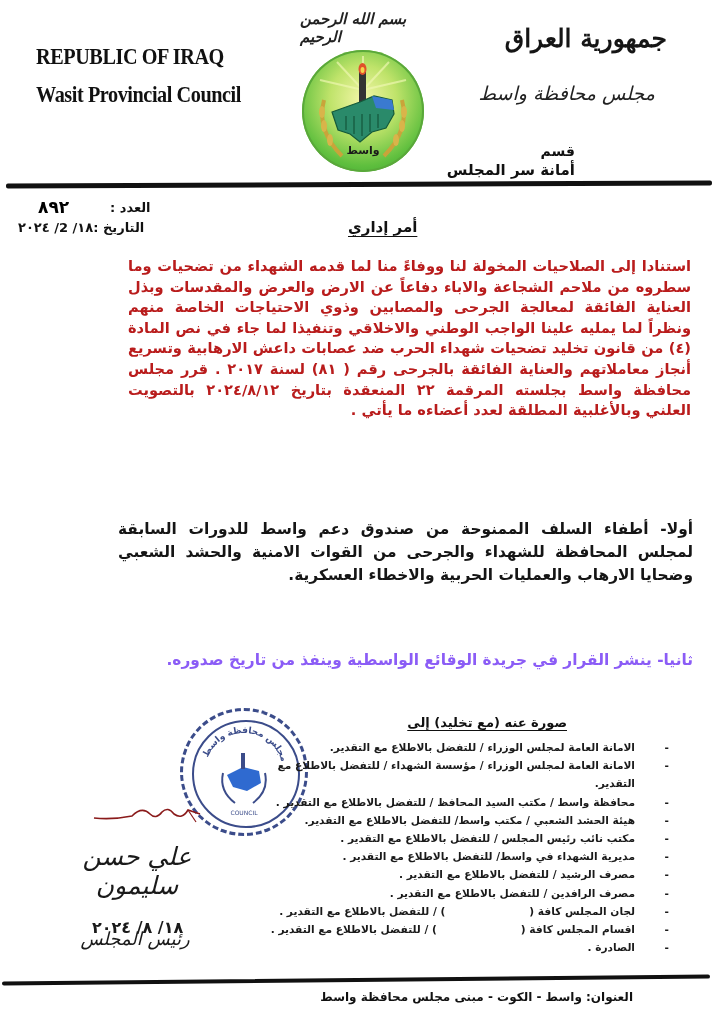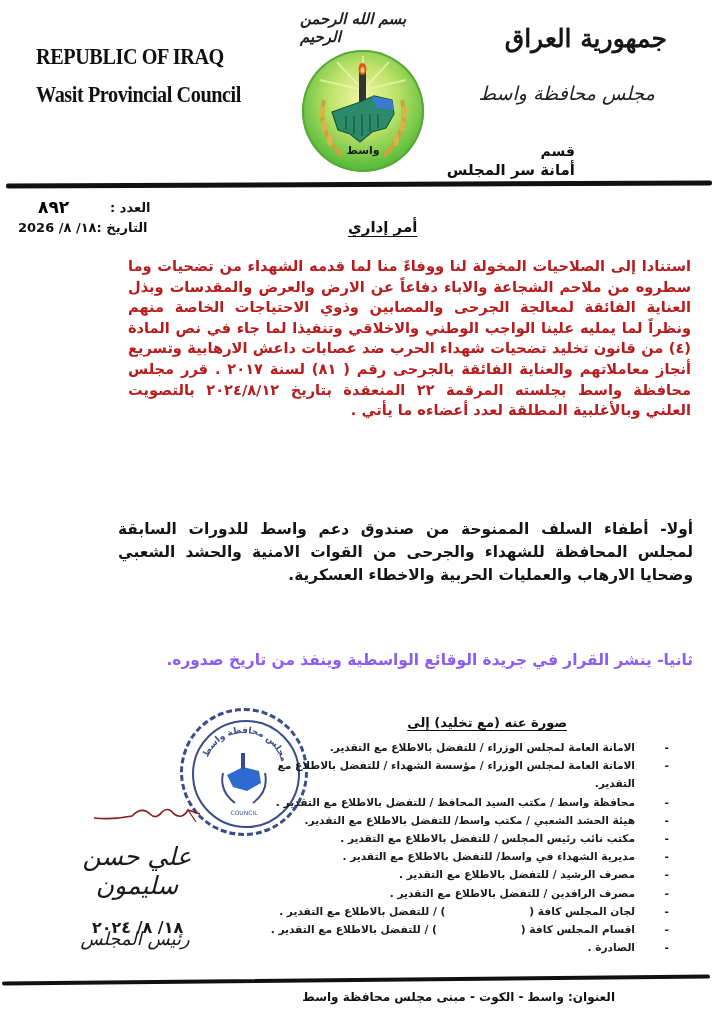--- a/index.html
+++ b/index.html
@@ -49,21 +49,21 @@
   .stamp-inner { position:absolute; left:9px; top:9px; width:104px; height:104px; border-radius:50%; border:2px solid #3b4c8a; }
   .stamp svg { position:absolute; left:0; top:0; }
 
   
   .sig-scribble { left:92px; top:800px; width:110px; height:24px; }
   .sig-name { left:52px; top:842px; direction:rtl; font-family:"DejaVu Serif", serif; font-style:italic; font-size:25px; color:#1a1a1a; width:170px; text-align:center; }
   .sig-title { left:80px; top:880px; direction:rtl; font-family:"DejaVu Serif", serif; font-style:italic; font-size:18px; color:#1a1a1a; width:110px; text-align:center;margin-top:48px; }
   .sig-date { left:92px; top:918px; direction:rtl; font-size:16px; font-weight:bold; color:#1a1a1a; }
 
   .rule-bottom { left:2px; top:978px; width:708px; height:4px; background:#111; border-radius:2px; transform:rotate(-0.55deg); }
-  .address { right:108px; top:990px; direction:rtl; font-size:12px; font-weight:bold; color:#111; }
+  .address { right:90px; top:990px; direction:rtl; font-size:12px; font-weight:bold; color:#111; }
 </style>
 </head>
 <body>
 
 <div class="abs en-title">REPUBLIC OF IRAQ</div>
 <div class="abs en-sub">Wasit Provincial Council</div>
 
 <div class="abs basmala">بسم الله الرحمن الرحيم</div>
 <div class="abs emblem">
   <svg width="122" height="122" viewBox="0 0 122 122">
@@ -107,21 +107,21 @@
 
 <div class="abs ar-title1">جمهورية العراق</div>
 <div class="abs ar-title2">مجلس محافظة واسط</div>
 <div class="abs ar-dept-label">قسم</div>
 <div class="abs ar-dept-name">أمانة سر المجلس</div>
 
 <div class="abs rule-top"></div>
 
 <div class="abs meta-num-label">العدد :</div>
 <div class="abs meta-num-value">٨٩٢</div>
-<div class="abs meta-date">التاريخ :١٨/ ٨/ 2026</div>
+<div class="abs meta-date">التاريخ :١٨/ 2/ ٢٠٢٤</div>
 
 <div class="abs order-title">أمر إداري</div>
 
 <div class="abs para">استنادا إلى الصلاحيات المخولة لنا ووفاءً منا لما قدمه الشهداء من تضحيات وما سطروه من ملاحم الشجاعة والاباء دفاعاً عن الارض والعرض والمقدسات وبذل العناية الفائقة لمعالجة الجرحى والمصابين وذوي الاحتياجات الخاصة منهم ونظراً لما يمليه علينا الواجب الوطني والاخلاقي وتنفيذا لما جاء في نص المادة (٤) من قانون تخليد تضحيات شهداء الحرب ضد عصابات داعش الارهابية وتسريع أنجاز معاملاتهم والعناية الفائقة بالجرحى رقم ( ٨١) لسنة ٢٠١٧ . قرر مجلس محافظة واسط بجلسته المرقمة ٢٢ المنعقدة بتاريخ ٢٠٢٤/٨/١٢ بالتصويت العلني وبالأغلبية المطلقة لعدد أعضاءه ما يأتي .</div>
 <div class="abs decision">أولا- أطفاء السلف الممنوحة من صندوق دعم واسط للدورات السابقة لمجلس المحافظة للشهداء والجرحى من القوات الامنية والحشد الشعبي وضحايا الارهاب والعمليات الحربية والاخطاء العسكرية.</div>
 <div class="abs decision2">ثانيا- ينشر القرار في جريدة الوقائع الواسطية وينفذ من تاريخ صدوره.</div>
 
 <div class="abs stamp">
   <div class="stamp-inner"></div>
   <svg width="122" height="122" viewBox="0 0 122 122">

